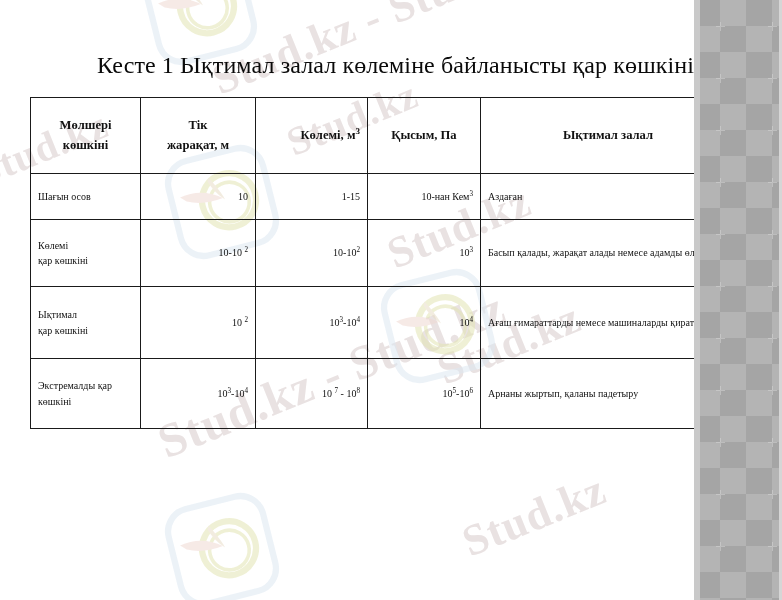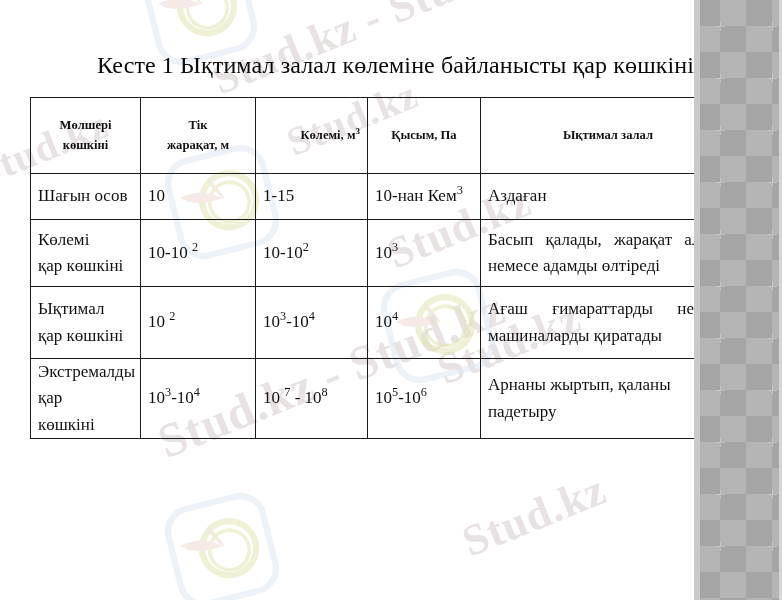--- a/index.html
+++ b/index.html
@@ -77,38 +77,38 @@
     border-collapse: collapse;
     width: 667px;
     table-layout: fixed;
     background: transparent;
     margin-left: 22px;
   }
   table td, table th {
     border: 1px solid #1a1a1a;
     padding: 0 7px;
     vertical-align: middle;
-    font-size: 17px;
+    font-size: 10px;
     color: #111;
     background: transparent;
     line-height: 1.55;
   }
   thead th {
     font-weight: bold;
     text-align: center;
     height: 75px;
     font-size: 12.6px;
   }
   .c0 { width: 110px; }
   .c1 { width: 115px; }
   .c2 { width: 112px; text-align: right; }
   .c3 { width: 113px; }
   .c4 { width: 255px; }
 
-  td.num { text-align: left; }
+  td.num { text-align: right; }
   td.txt { text-align: left; }
   td.just-left { text-align: justify; }
 
   tr.r1 td { height: 45px; }
   tr.r2 td { height: 66px; }
   tr.r3 td { height: 71px; }
   tr.r4 td { height: 69px; }
   tr.r5 td { height: 69px; }
 
   sup { font-size: .72em; vertical-align: super; line-height: 0; }

